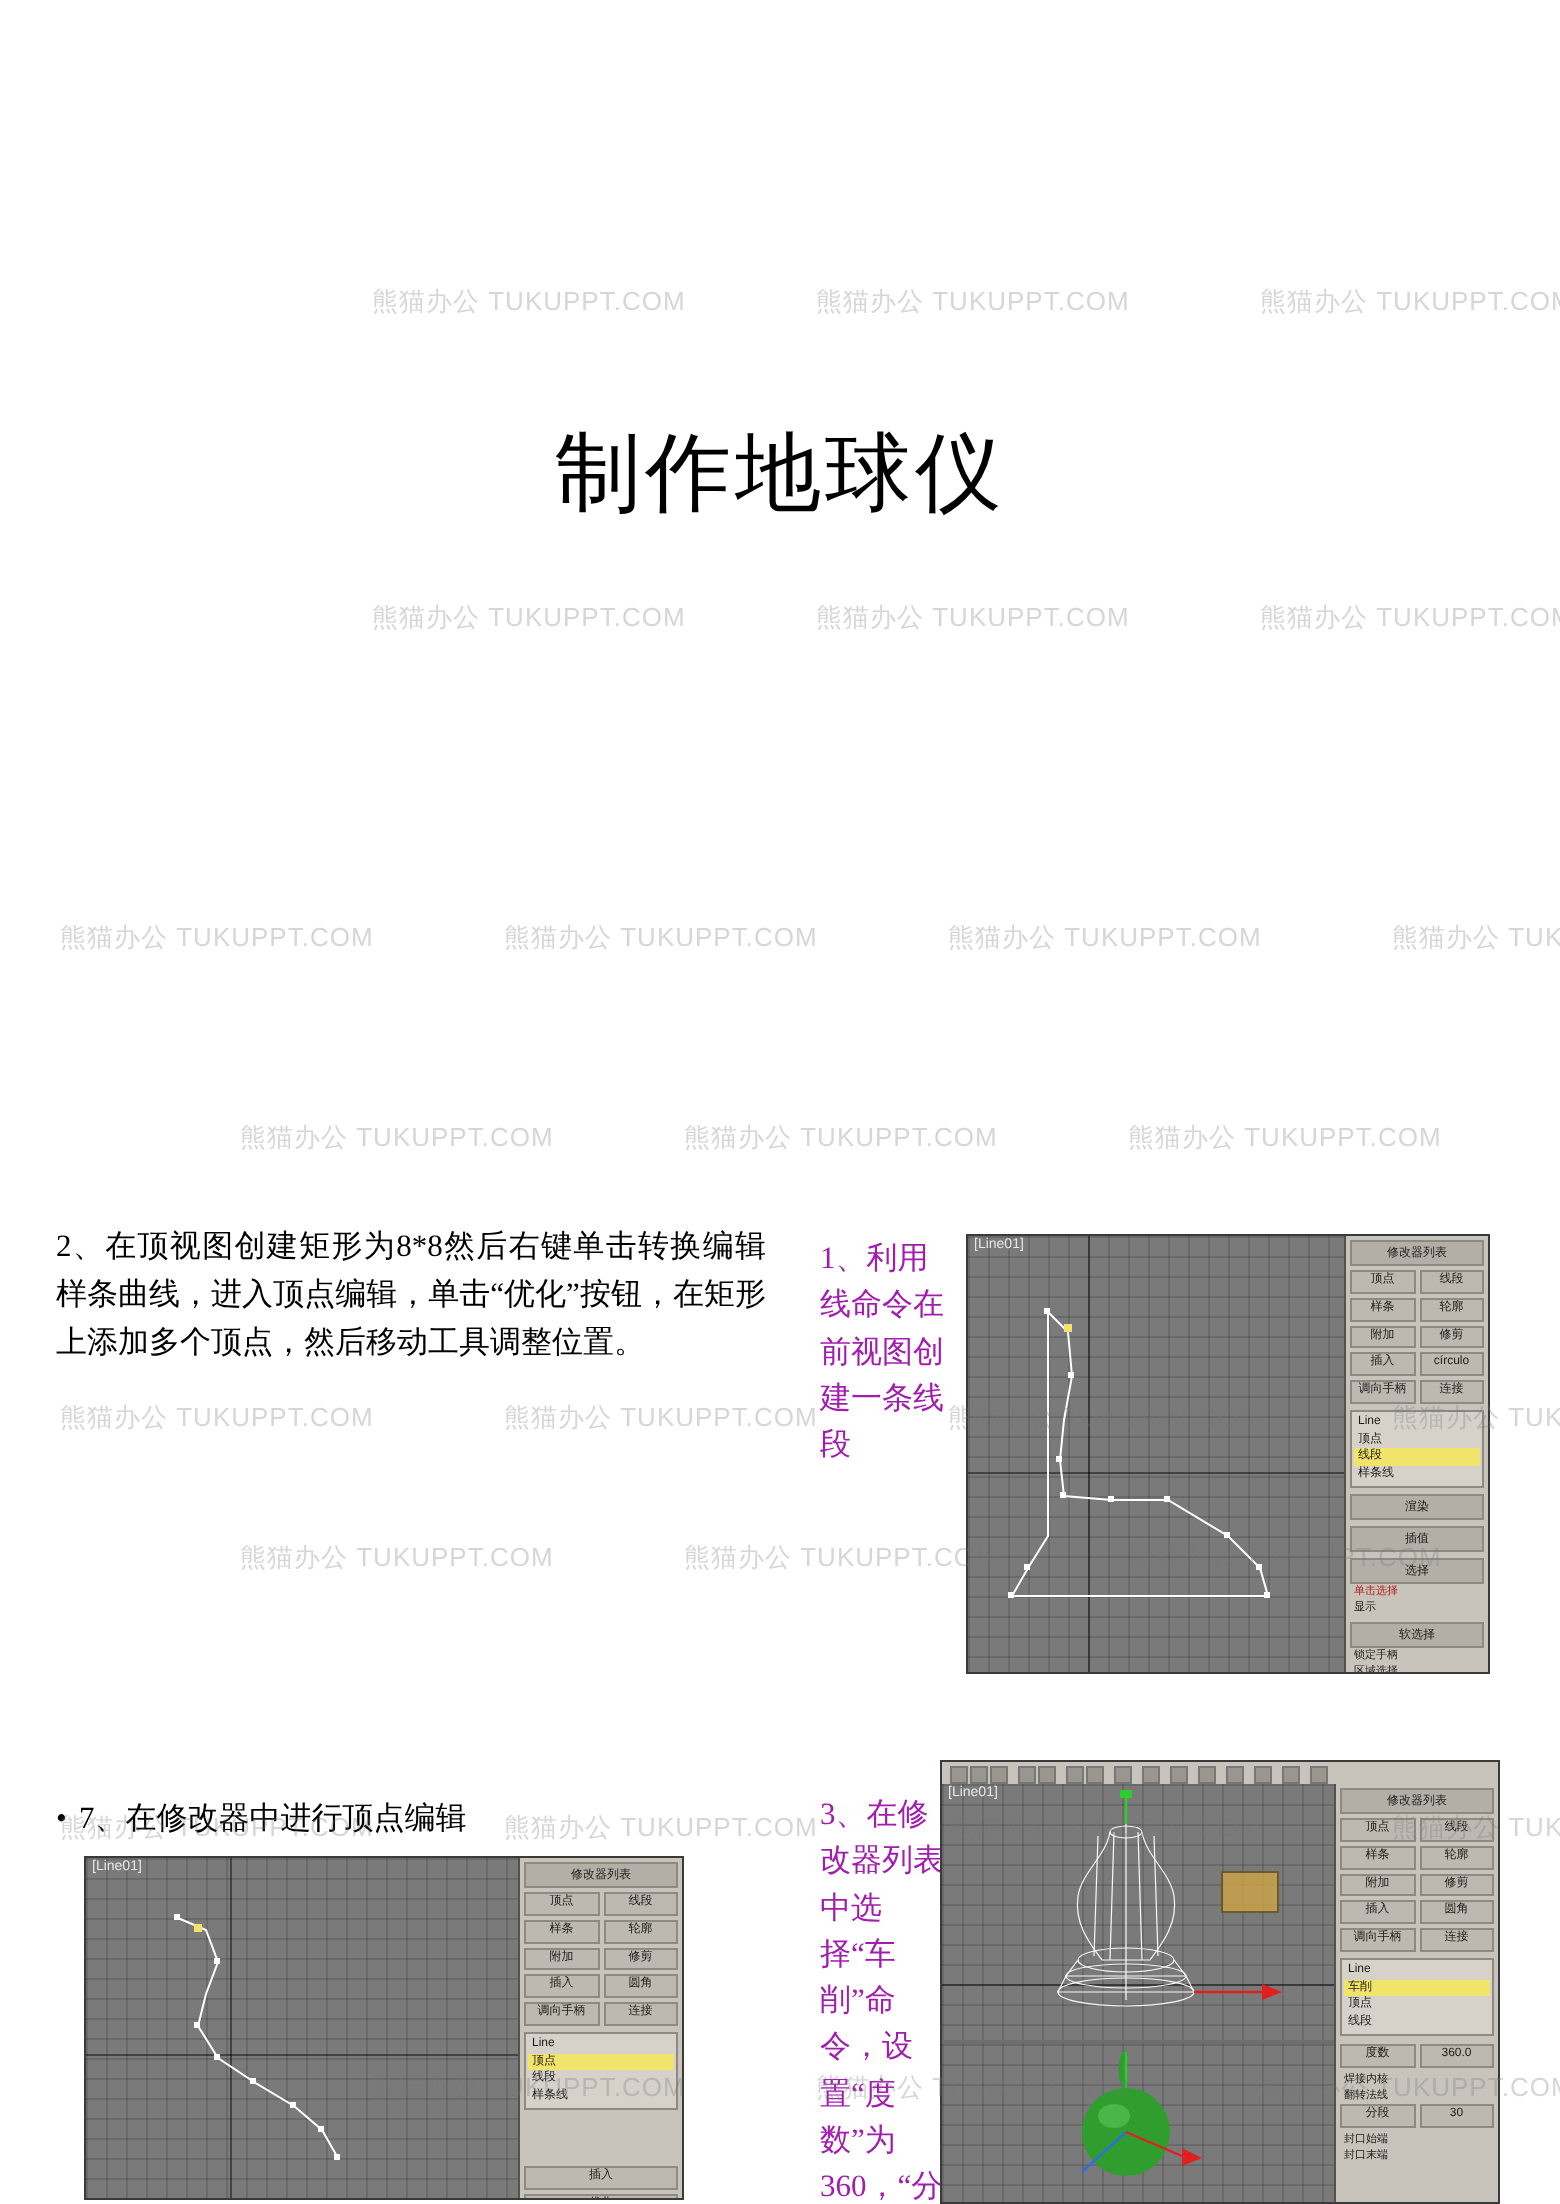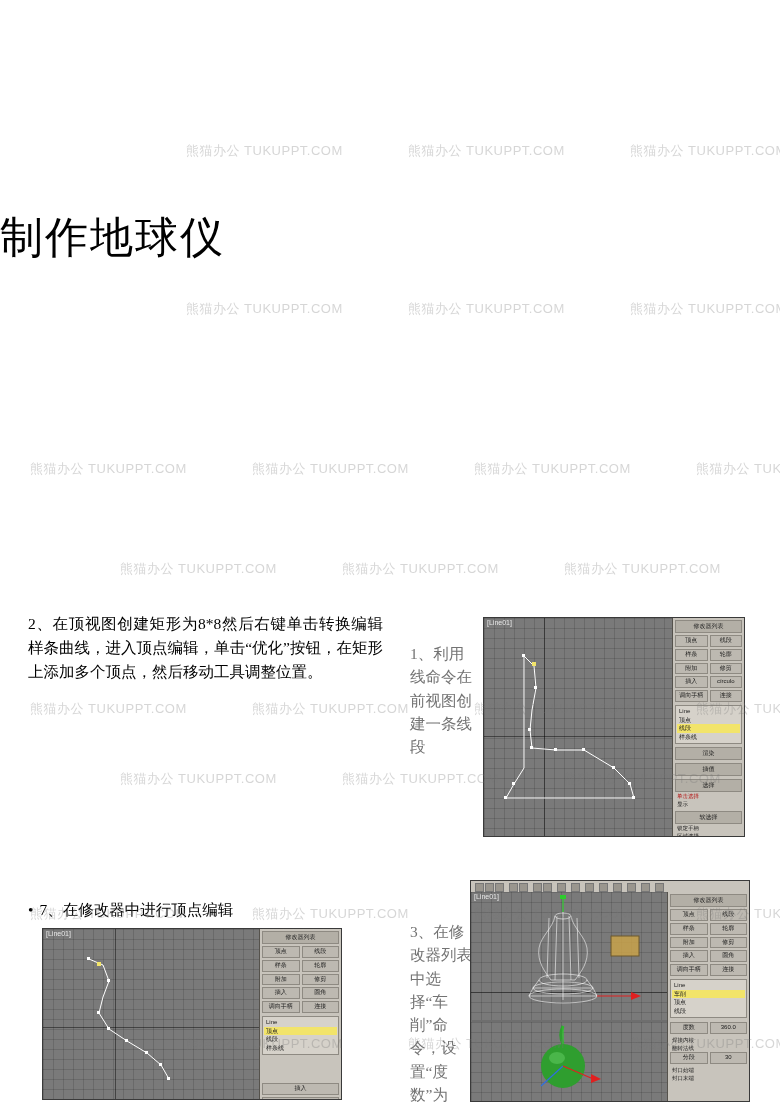--- a/index.html
+++ b/index.html
@@ -31,21 +31,21 @@
     white-space: nowrap;
     letter-spacing: 0.5px;
   }
 
   
   .slide-title {
     position: absolute;
     top: 212px;
     left: 0;
     width: 780px;
-    text-align: left;
+    text-align: center;
     font-size: 43px;
     line-height: 1.2;
     color: #000000;
     font-family: "Liberation Serif", "DejaVu Serif", serif;
     letter-spacing: 2px;
   }
 
   
   .para {
     position: absolute;
@@ -67,22 +67,21 @@
   }
   .bullet-dot::before {
     content: "•";
     margin-right: 6px;
   }
 
   .side-text {
     position: absolute;
     font-size: 15.5px;
     line-height: 1.5;
-    color: #737373;
-    margin-top: 24px;
+    color: #a21caf;
   }
   .side-1 {
     left: 410px;
     top: 618px;
     width: 68px;
   }
   .side-3 {
     left: 410px;
     top: 896px;
     width: 62px;

